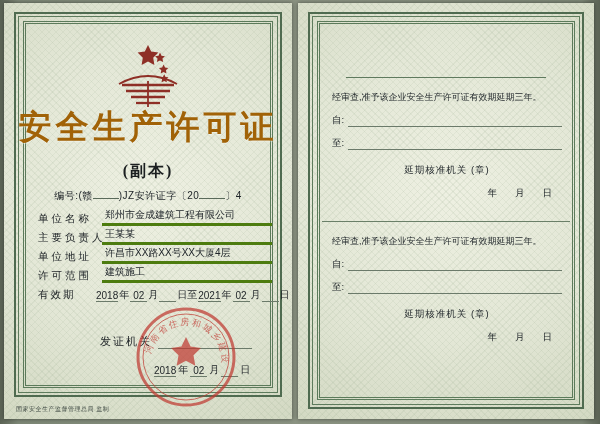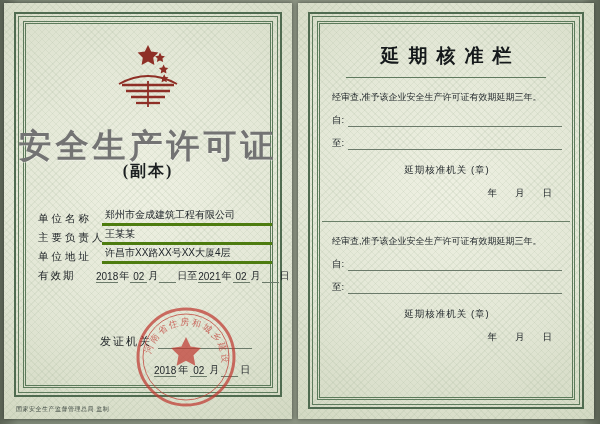--- a/index.html
+++ b/index.html
@@ -69,27 +69,27 @@
     transform: translateX(-50%);
     top: 36px;
     width: 84px;
     height: 74px;
   }
   .emblem svg { width: 100%; height: 100%; display: block; }
 
   .title {
     position: absolute;
     left: 0; right: 0;
-    top: 121px;
+    top: 102px;
     text-align: center;
     font-family: "DejaVu Serif", "Liberation Serif", serif;
     font-weight: bold;
     font-size: 33px;
     letter-spacing: 4px;
-    color: #737373;
+    color: #a16207;
     text-shadow: 0 1px 0 rgba(255,255,255,.35);
   }
   .subtitle {
     position: absolute;
     left: 0; right: 0;
     top: 158px;
     text-align: center;
     font-family: Liberation Serif, serif;
     font-weight: bold;
     font-size: 16px;
@@ -305,34 +305,41 @@
           <g fill="none" stroke="#8e2f26" stroke-width="1.8">
             <path d="M42 42 v26"></path>
             <path d="M13 45 q29 -16 58 0"></path>
           </g>
         </svg>
       </div>
 
       <div class="title">安全生产许可证</div>
       <div class="subtitle">(副本)</div>
 
+      <div class="certno">
+        <span>编号:(赣</span><span class="blank"></span><span>)JZ安许证字〔20</span><span class="blank"></span><span>〕4</span>
+      </div>
 
 
       <div class="fields">
         <div class="frow">
           <span class="flabel">单位名称</span>
           <span class="fval">郑州市金成建筑工程有限公司</span>
         </div>
         <div class="frow">
           <span class="flabel">主要负责人</span>
           <span class="fval">王某某</span>
         </div>
         <div class="frow">
           <span class="flabel">单位地址</span>
           <span class="fval">许昌市XX路XX号XX大厦4层</span>
+        </div>
+        <div class="frow">
+          <span class="flabel">许可范围</span>
+          <span class="fval">建筑施工</span>
         </div>
         <div class="frow valid">
           <span class="flabel">有效期</span>
           <span class="valid-line">
             <span class="date-seg">2018</span>
             <span>年</span>
             <span class="date-seg">02</span>
             <span>月</span>
             <span class="date-seg"></span>
             <span>日至</span>
@@ -376,21 +383,20 @@
 
       <div class="footnote">国家安全生产监督管理总局 监制</div>
     </div>
 
     <div class="leaf right">
       <div class="tex"></div>
       <div class="frame r-frame-outer"></div>
       <div class="frame r-frame-mid"></div>
       <div class="frame r-frame-in"></div>
 
-      <div class="r-title">延期核准栏</div>
       <div class="r-rule"></div>
 
       <div class="block" style="top:88px;">
         <div class="btext">经审查,准予该企业安全生产许可证有效期延期三年。</div>
         <div class="b-line">
           <span class="lab">自:</span>
           <span class="und"></span>
         </div>
         <div class="b-line">
           <span class="lab">至:</span>

